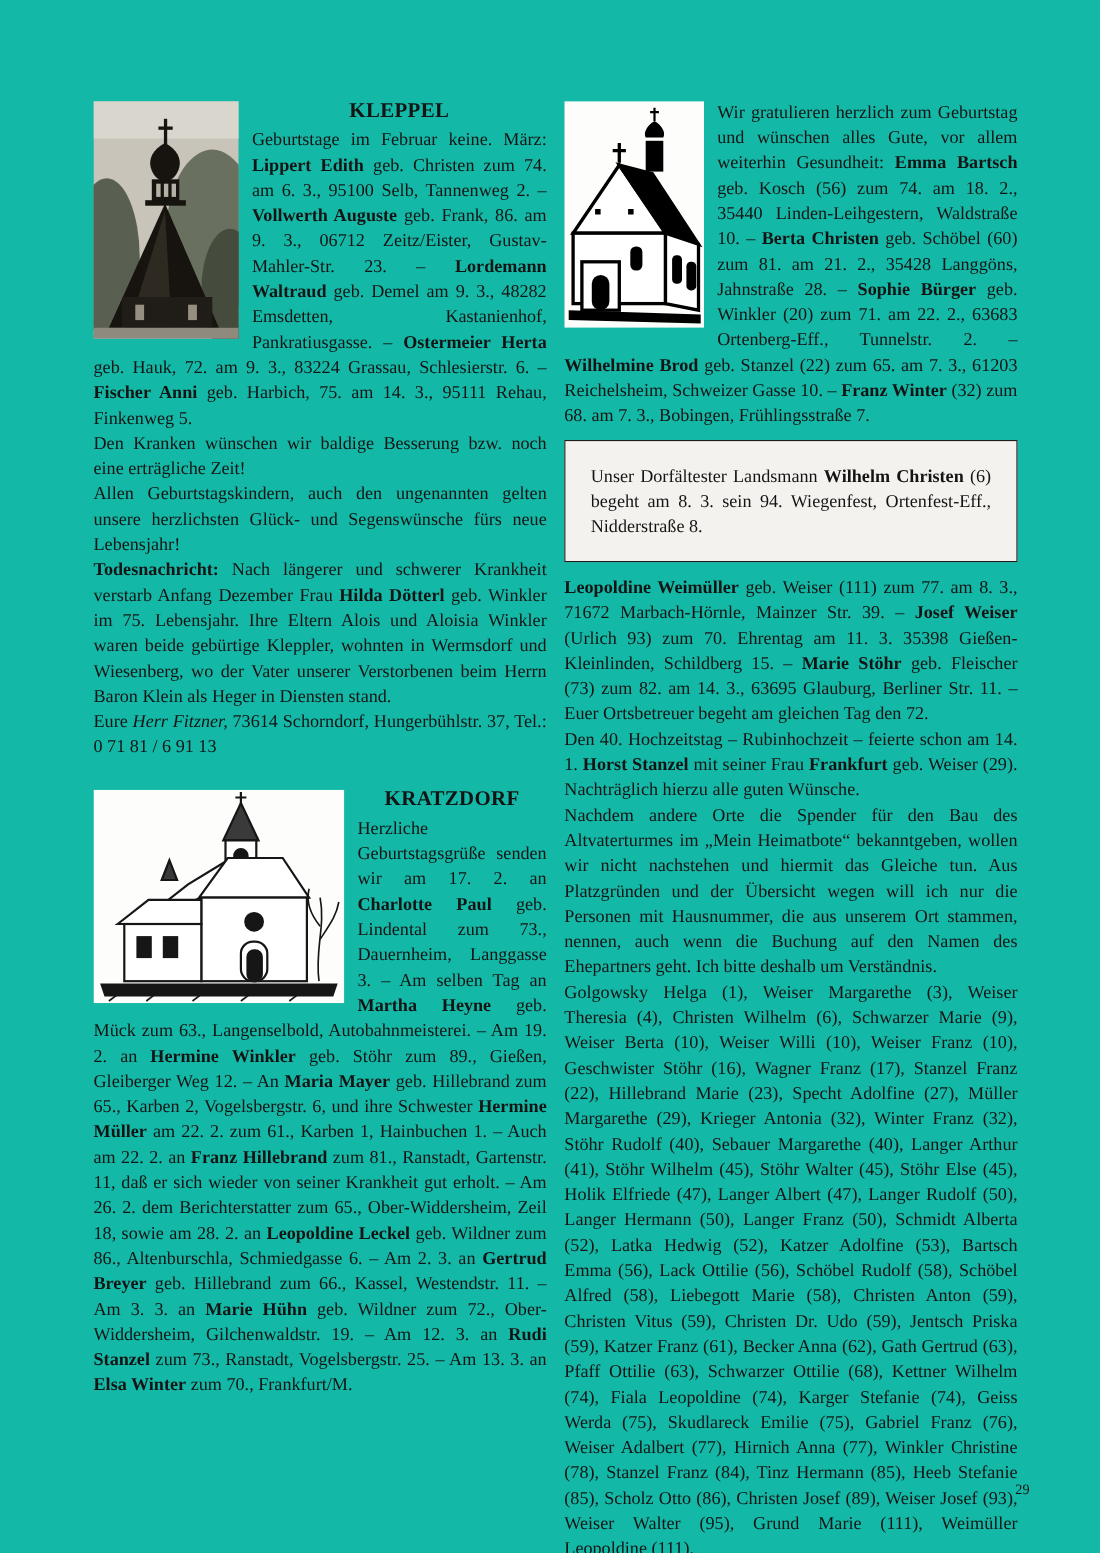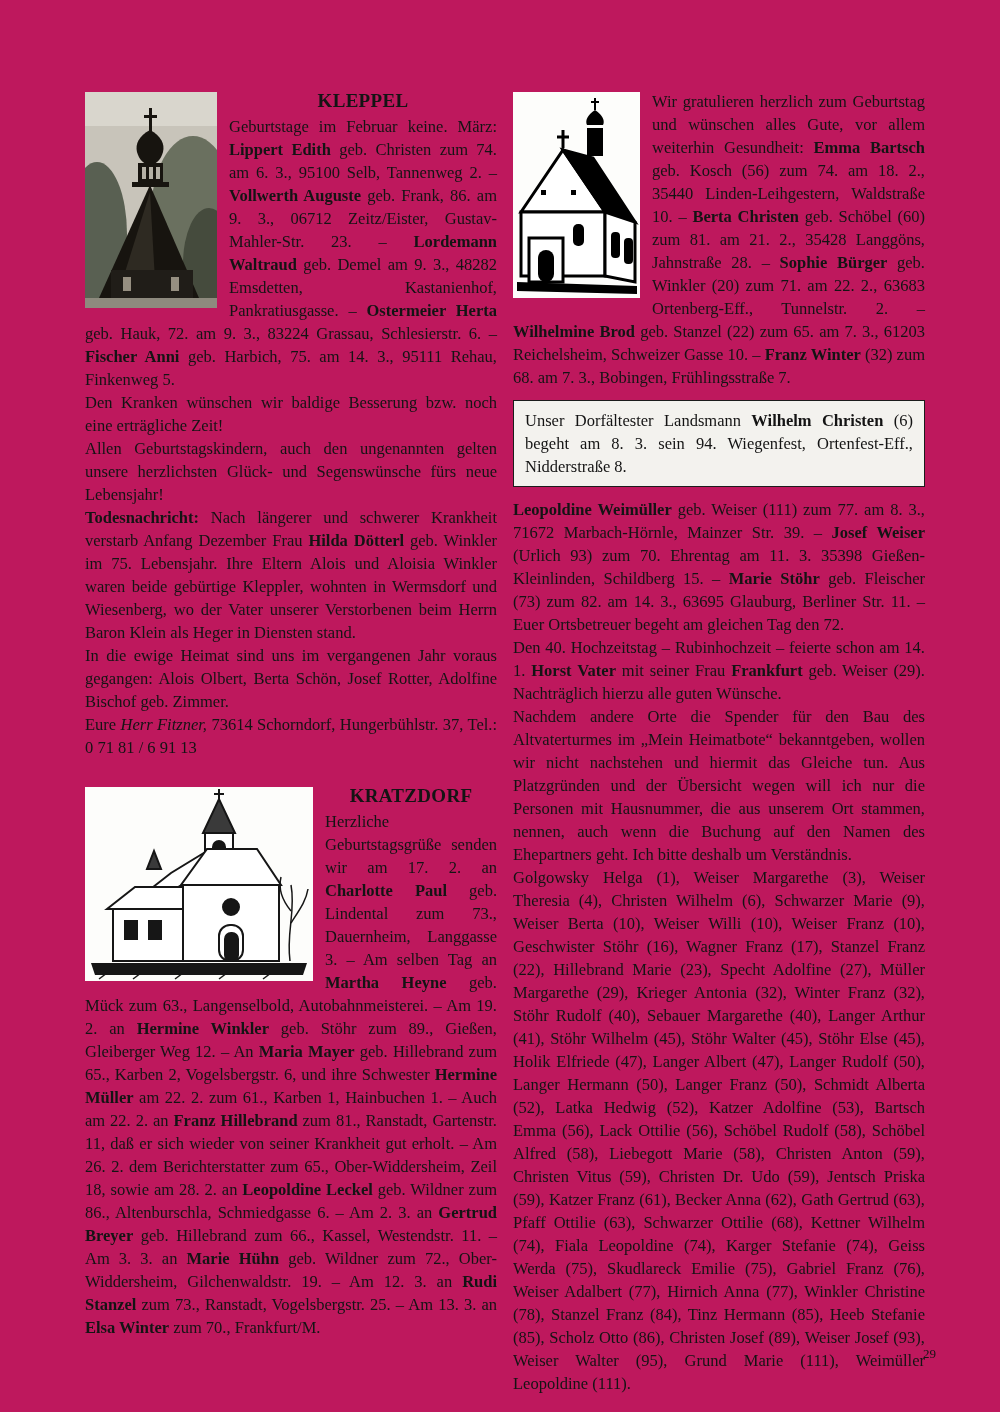--- a/index.html
+++ b/index.html
@@ -1,30 +1,30 @@
 <!DOCTYPE html>
 <html><head>
 <meta charset="utf-8">
 <style>
   html,body{margin:0;padding:0}
   body{width:1000px;height:1412px;background:#ffffff;color:#141414;
        font-family:"Liberation Serif","DejaVu Serif",serif;}
-  .page{position:relative;width:1000px;height:1412px;background:#be185d;overflow:hidden}
+  .page{position:relative;width:1000px;height:1412px;background:#14b8a6;overflow:hidden}
   .columns{display:flex;gap:16px;padding:90px 75px 0 85px;box-sizing:border-box}
   .col{width:412px;flex:0 0 412px;font-size:16.5px;line-height:23px;text-align:justify}
   .sec{overflow:visible}
   .sec h2{font-size:19px;line-height:22px;font-weight:bold;text-align:center;
           margin:0 0 3px;letter-spacing:.3px}
   .sec-gap{margin-top:26px}
   .paras p{margin:0}
   .paras p.gap{}
   .fig{float:left;margin:2px 12px 4px 0}
   .fig svg{display:block}
   .box-note{border:1.5px solid #1c1c1c;background:#f3f2ee;padding:8px 11px;margin:11px 0}
-  .box-note p{margin:0}
+  .box-note p{margin:12px}
   .pagenum{position:absolute;right:64px;bottom:50px;font-size:13px}
 </style>
 </head>
 <body>
 
 <div class="page">
   <div class="columns">
 
     <div class="col">
 
@@ -51,21 +51,20 @@
             <rect x="86" y="185" width="8" height="14" fill="#968f81"></rect>
             <rect y="206" width="132" height="10" fill="#8e8a7e"></rect>
           </svg>
         </span>
         <h2>KLEPPEL</h2>
         <div class="paras">
             <p><span>Geburtstage im Februar keine. März: </span><b>Lippert Edith</b><span> geb. Christen zum 74. am 6. 3., 95100 Selb, Tannenweg 2. – </span><b>Vollwerth Auguste</b><span> geb. Frank, 86. am 9. 3., 06712 Zeitz/Eister, Gustav-Mahler-Str. 23. – </span><b>Lordemann Waltraud</b><span> geb. Demel am 9. 3., 48282 Emsdetten, Kastanienhof, Pankratiusgasse. – </span><b>Ostermeier Herta</b><span> geb. Hauk, 72. am 9. 3., 83224 Grassau, Schlesierstr. 6. – </span><b>Fischer Anni</b><span> geb. Harbich, 75. am 14. 3., 95111 Rehau, Finkenweg 5.</span></p>
             <p><span>Den Kranken wünschen wir baldige Besserung bzw. noch eine erträgliche Zeit!</span></p>
             <p><span>Allen Geburtstagskindern, auch den ungenannten gelten unsere herzlichsten Glück- und Segenswünsche fürs neue Lebensjahr!</span></p>
             <p class="gap"><b>Todesnachricht:</b><span> Nach längerer und schwerer Krankheit verstarb Anfang Dezember Frau </span><b>Hilda Dötterl</b><span> geb. Winkler im 75. Lebensjahr. Ihre Eltern Alois und Aloisia Winkler waren beide gebürtige Kleppler, wohnten in Wermsdorf und Wiesenberg, wo der Vater unserer Verstorbenen beim Herrn Baron Klein als Heger in Diensten stand.</span></p>
-            <p><span>In die ewige Heimat sind uns im vergangenen Jahr voraus gegangen: Alois Olbert, Berta Schön, Josef Rotter, Adolfine Bischof geb. Zimmer.</span></p>
             <p><span>Eure </span><i>Herr Fitzner,</i><span> 73614 Schorndorf, Hungerbühlstr. 37, Tel.: 0 71 81 / 6 91 13</span></p>
           </div>
       </section>
 
       <section class="sec sec-gap">
         <span class="fig">
           <svg width="228" height="194" viewBox="0 0 228 194">
             <rect width="228" height="194" fill="#fdfdfb"></rect>
             <g stroke="#161616" stroke-width="2" fill="#ffffff">
               <line x1="134" y1="14" x2="134" y2="2"></line>
@@ -137,21 +136,21 @@
             <rect x="111" y="146" width="9" height="26" rx="4" fill="#000"></rect>
             <polygon points="4,190 124,194 124,202 4,199" fill="#000"></polygon>
           </svg>
         </span>
         <div class="paras">
             <p><span>Wir gratulieren herzlich zum Geburtstag und wünschen alles Gute, vor allem weiterhin Gesundheit: </span><b>Emma Bartsch</b><span> geb. Kosch (56) zum 74. am 18. 2., 35440 Linden-Leihgestern, Waldstraße 10. – </span><b>Berta Christen</b><span> geb. Schöbel (60) zum 81. am 21. 2., 35428 Langgöns, Jahnstraße 28. – </span><b>Sophie Bürger</b><span> geb. Winkler (20) zum 71. am 22. 2., 63683 Ortenberg-Eff., Tunnelstr. 2. – </span><b>Wilhelmine Brod</b><span> geb. Stanzel (22) zum 65. am 7. 3., 61203 Reichelsheim, Schweizer Gasse 10. – </span><b>Franz Winter</b><span> (32) zum 68. am 7. 3., Bobingen, Frühlingsstraße 7.</span></p>
             <div class="box-note">
               <p><span>Unser Dorfältester Landsmann </span><b>Wilhelm Christen</b><span> (6) begeht am 8. 3. sein 94. Wiegenfest, Ortenfest-Eff., Nidderstraße 8.</span></p>
             </div>
             <p><b>Leopoldine Weimüller</b><span> geb. Weiser (111) zum 77. am 8. 3., 71672 Marbach-Hörnle, Mainzer Str. 39. – </span><b>Josef Weiser</b><span> (Urlich 93) zum 70. Ehrentag am 11. 3. 35398 Gießen-Kleinlinden, Schildberg 15. – </span><b>Marie Stöhr</b><span> geb. Fleischer (73) zum 82. am 14. 3., 63695 Glauburg, Berliner Str. 11. – Euer Ortsbetreuer begeht am gleichen Tag den 72.</span></p>
-            <p class="gap"><span>Den 40. Hochzeitstag – Rubinhochzeit – feierte schon am 14. 1. </span><b>Horst Vater</b><span> mit seiner Frau </span><b>Frankfurt</b><span> geb. Weiser (29). Nachträglich hierzu alle guten Wünsche.</span></p>
+            <p class="gap"><span>Den 40. Hochzeitstag – Rubinhochzeit – feierte schon am 14. 1. </span><b>Horst Stanzel</b><span> mit seiner Frau </span><b>Frankfurt</b><span> geb. Weiser (29). Nachträglich hierzu alle guten Wünsche.</span></p>
             <p class="gap"><span>Nachdem andere Orte die Spender für den Bau des Altvaterturmes im „Mein Heimatbote“ bekanntgeben, wollen wir nicht nachstehen und hiermit das Gleiche tun. Aus Platzgründen und der Übersicht wegen will ich nur die Personen mit Hausnummer, die aus unserem Ort stammen, nennen, auch wenn die Buchung auf den Namen des Ehepartners geht. Ich bitte deshalb um Verständnis.</span></p>
             <p><span>Golgowsky Helga (1), Weiser Margarethe (3), Weiser Theresia (4), Christen Wilhelm (6), Schwarzer Marie (9), Weiser Berta (10), Weiser Willi (10), Weiser Franz (10), Geschwister Stöhr (16), Wagner Franz (17), Stanzel Franz (22), Hillebrand Marie (23), Specht Adolfine (27), Müller Margarethe (29), Krieger Antonia (32), Winter Franz (32), Stöhr Rudolf (40), Sebauer Margarethe (40), Langer Arthur (41), Stöhr Wilhelm (45), Stöhr Walter (45), Stöhr Else (45), Holik Elfriede (47), Langer Albert (47), Langer Rudolf (50), Langer Hermann (50), Langer Franz (50), Schmidt Alberta (52), Latka Hedwig (52), Katzer Adolfine (53), Bartsch Emma (56), Lack Ottilie (56), Schöbel Rudolf (58), Schöbel Alfred (58), Liebegott Marie (58), Christen Anton (59), Christen Vitus (59), Christen Dr. Udo (59), Jentsch Priska (59), Katzer Franz (61), Becker Anna (62), Gath Gertrud (63), Pfaff Ottilie (63), Schwarzer Ottilie (68), Kettner Wilhelm (74), Fiala Leopoldine (74), Karger Stefanie (74), Geiss Werda (75), Skudlareck Emilie (75), Gabriel Franz (76), Weiser Adalbert (77), Hirnich Anna (77), Winkler Christine (78), Stanzel Franz (84), Tinz Hermann (85), Heeb Stefanie (85), Scholz Otto (86), Christen Josef (89), Weiser Josef (93), Weiser Walter (95), Grund Marie (111), Weimüller Leopoldine (111).</span></p>
           </div>
       </section>
 
     </div>
   </div>
 
   <div class="pagenum">29</div>
 </div>

